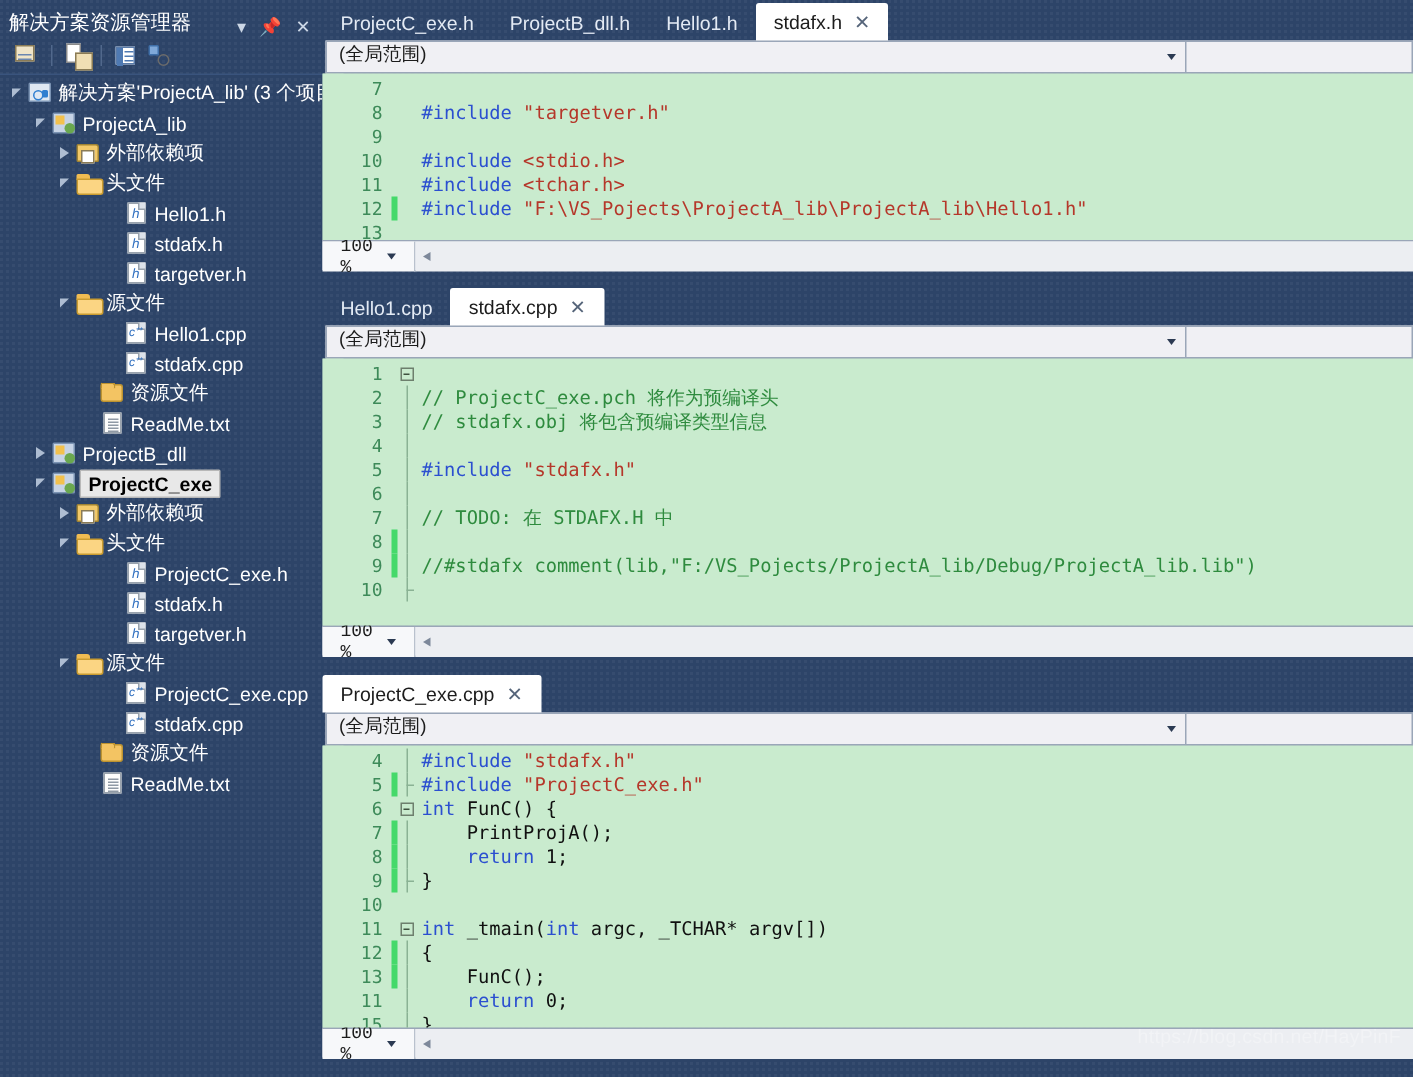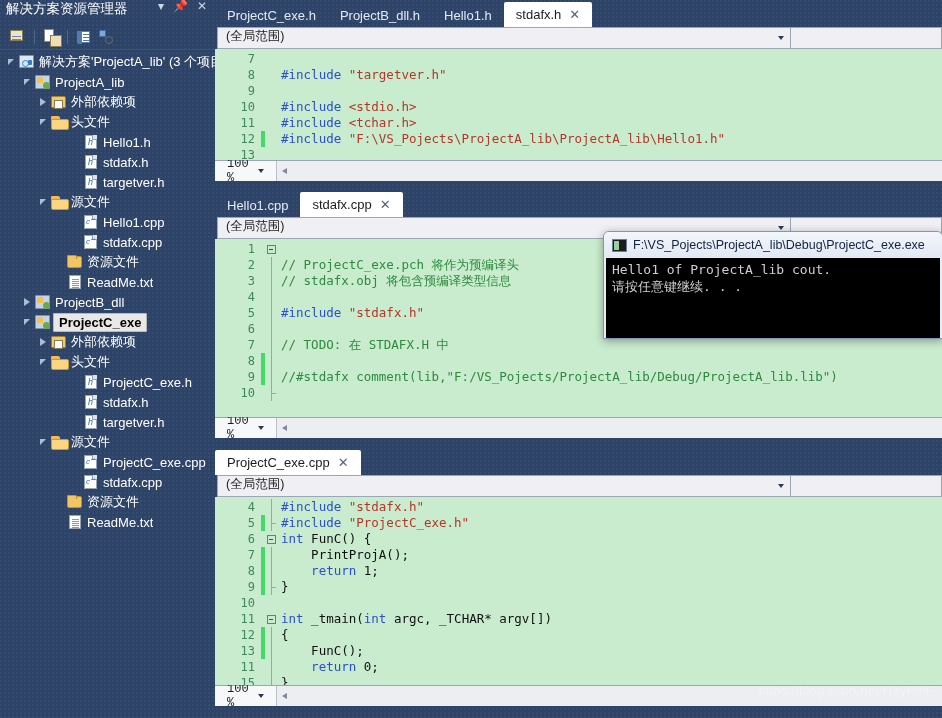--- a/index.html
+++ b/index.html
@@ -25,21 +25,21 @@
   #solution-explorer {
     position: absolute; left: 0; top: 0;
     width: 215px; height: 718px;
     background: #2d4468;
     background-image:
       radial-gradient(circle at 1px 1px, rgba(255,255,255,0.045) 1px, transparent 1.2px);
     background-size: 4px 4px;
   }
   .se-title {
     height: 24px;
-    display: flex; align-items: flex-start;
+    display: flex; align-items: flex-end;
     padding-left: 6px;
     color: #ffffff;
     font-size: 13.5px;
     white-space: nowrap;
   }
   .se-title .t { flex: 1; overflow: hidden; }
   .se-title .btns { display: flex; align-items: center; gap: 9px; padding-right: 8px; }
   .se-title .btns span { color: #ccd7e6; font-size: 12px; line-height: 1; cursor: default; }
   .se-toolbar {
     height: 26px;
@@ -694,23 +694,15 @@
       <div class="zoombox">
         <span>100 %</span>
         <span class="cz"></span>
       </div>
       <div class="hsb">
         <span class="larr"></span>
       </div>
     </div>
   </div>
 
-  <div id="console-window">
-    <div class="cw-title">
-      <span class="cw-ico"></span>
-      <span>F:\VS_Pojects\ProjectA_lib\Debug\ProjectC_exe.exe</span>
-    </div>
-    <div class="cw-body">Hello1 of ProjectA_lib cout.
-请按任意键继续. . .</div>
-  </div>
 
   <div class="watermark">https://blog.csdn.net/HayPinF</div>
 </div>
 
 </body></html>

